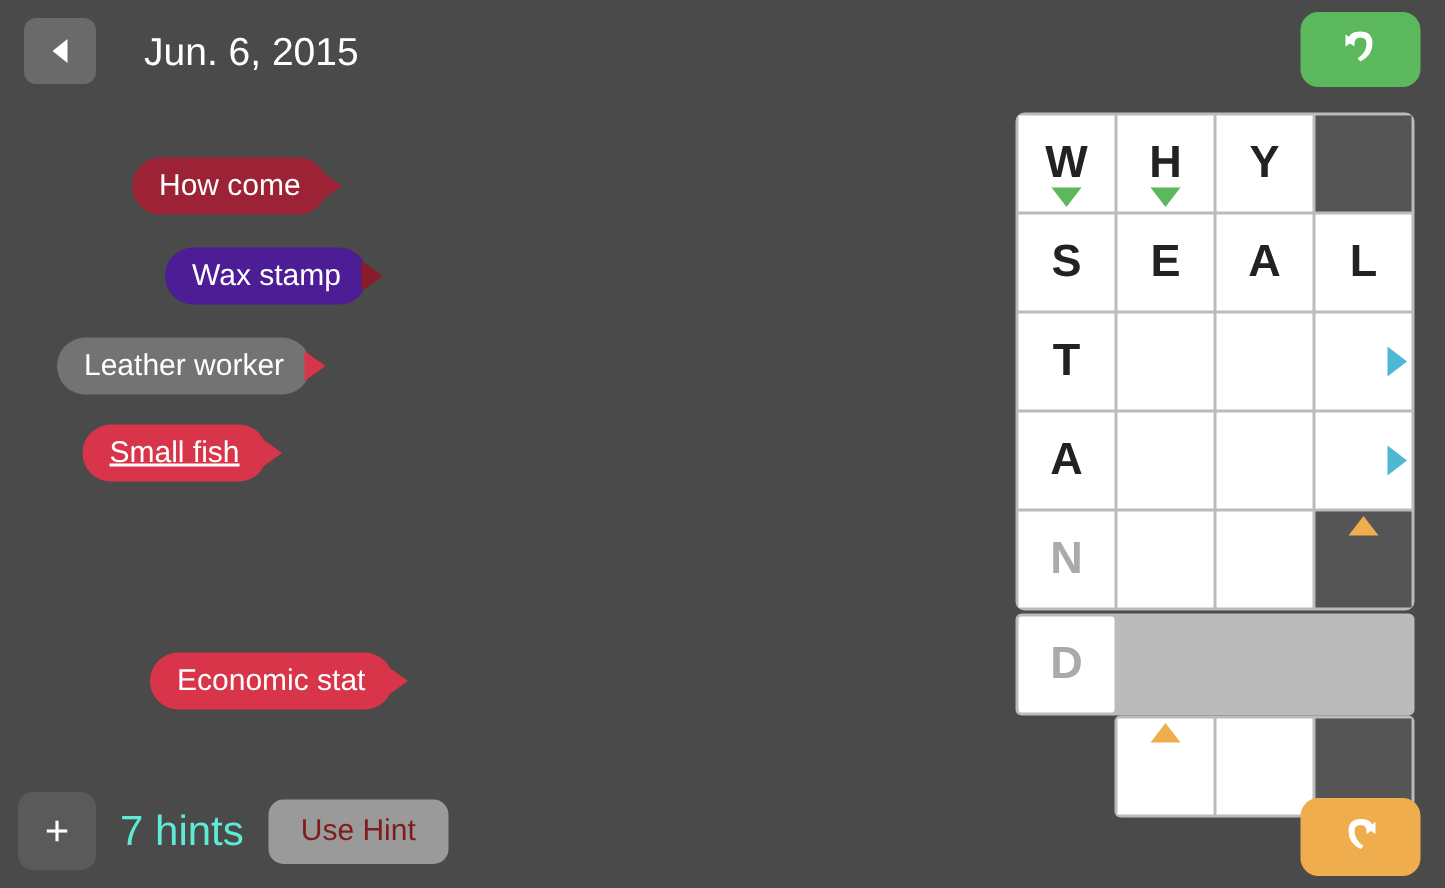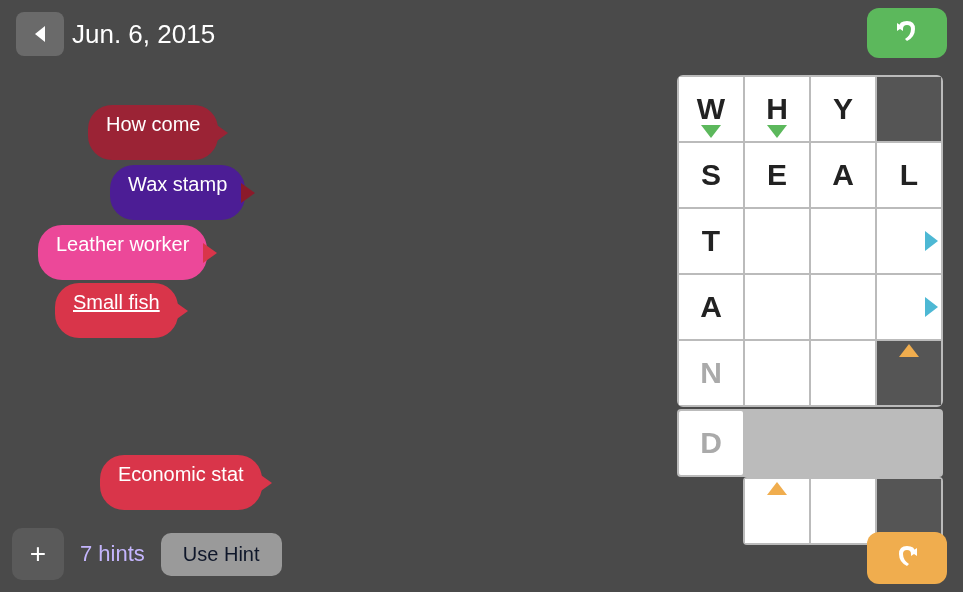--- a/index.html
+++ b/index.html
@@ -10,21 +10,21 @@
       font-family: -apple-system, BlinkMacSystemFont, 'Helvetica Neue', Arial, sans-serif;
       position: relative;
       overflow: hidden;
     }
 
     
     .header {
       display: flex;
       align-items: center;
       padding: 12px 16px;
-      gap: 8px;
+      gap: 32px;
     }
     .back-btn {
       width: 48px;
       height: 44px;
       background: #6a6a6a;
       border-radius: 8px;
       display: flex;
       align-items: center;
       justify-content: center;
       cursor: pointer;
@@ -47,21 +47,21 @@
       border-radius: 12px;
       display: flex;
       align-items: center;
       justify-content: center;
       cursor: pointer;
     }
 
     
     .clue-label {
       position: absolute;
-      padding: 8px 18px 24px 18px;
+      padding: 8px 18px 7px 18px;
       border-radius: 24px;
       font-size: 20px;
       font-weight: 500;
       color: #fff;
       display: flex;
       align-items: center;
       white-space: nowrap;
     }
     .clue-label::after {
       content: '';
@@ -86,41 +86,41 @@
     .clue-wax-stamp {
       background: #4c1d95;
       top: 165px;
       left: 110px;
     }
     .clue-wax-stamp::after {
       border-left: 14px solid #8b1a2a;
     }
 
     .clue-leather-worker {
-      background: #ec4899;
+      background: #737373;
       top: 225px;
       left: 38px;
     }
     .clue-leather-worker::after {
       border-left: 14px solid #d9354a;
     }
 
     .clue-small-fish {
       background: #d9354a;
       top: 283px;
       left: 55px;
       text-decoration: underline;
     }
     .clue-small-fish::after {
       border-left: 14px solid #d9354a;
     }
 
     .clue-economic-stat {
       background: #d9354a;
-      top: 455px;
+      top: 435px;
       left: 100px;
     }
     .clue-economic-stat::after {
       border-left: 14px solid #d9354a;
     }
 
     
     .bottom-bar {
       position: absolute;
       bottom: 12px;
@@ -138,32 +138,32 @@
       border-radius: 10px;
       display: flex;
       align-items: center;
       justify-content: center;
       cursor: pointer;
       font-size: 28px;
       color: #fff;
     }
 
     .hints-count {
-      color: #c4b5fd;
-      font-size: 22px;
+      color: #5eead4;
+      font-size: 28px;
       font-weight: 400;
     }
 
     .use-hint-btn {
       background: #9a9a9a;
       border-radius: 10px;
       padding: 10px 22px;
       font-size: 20px;
       font-weight: 500;
-      color: #0f172a;
+      color: #7f1d1d;
       cursor: pointer;
       border: none;
     }
 
     .undo-btn-bottom {
       position: absolute;
       bottom: 8px;
       right: 16px;
       width: 80px;
       height: 52px;

